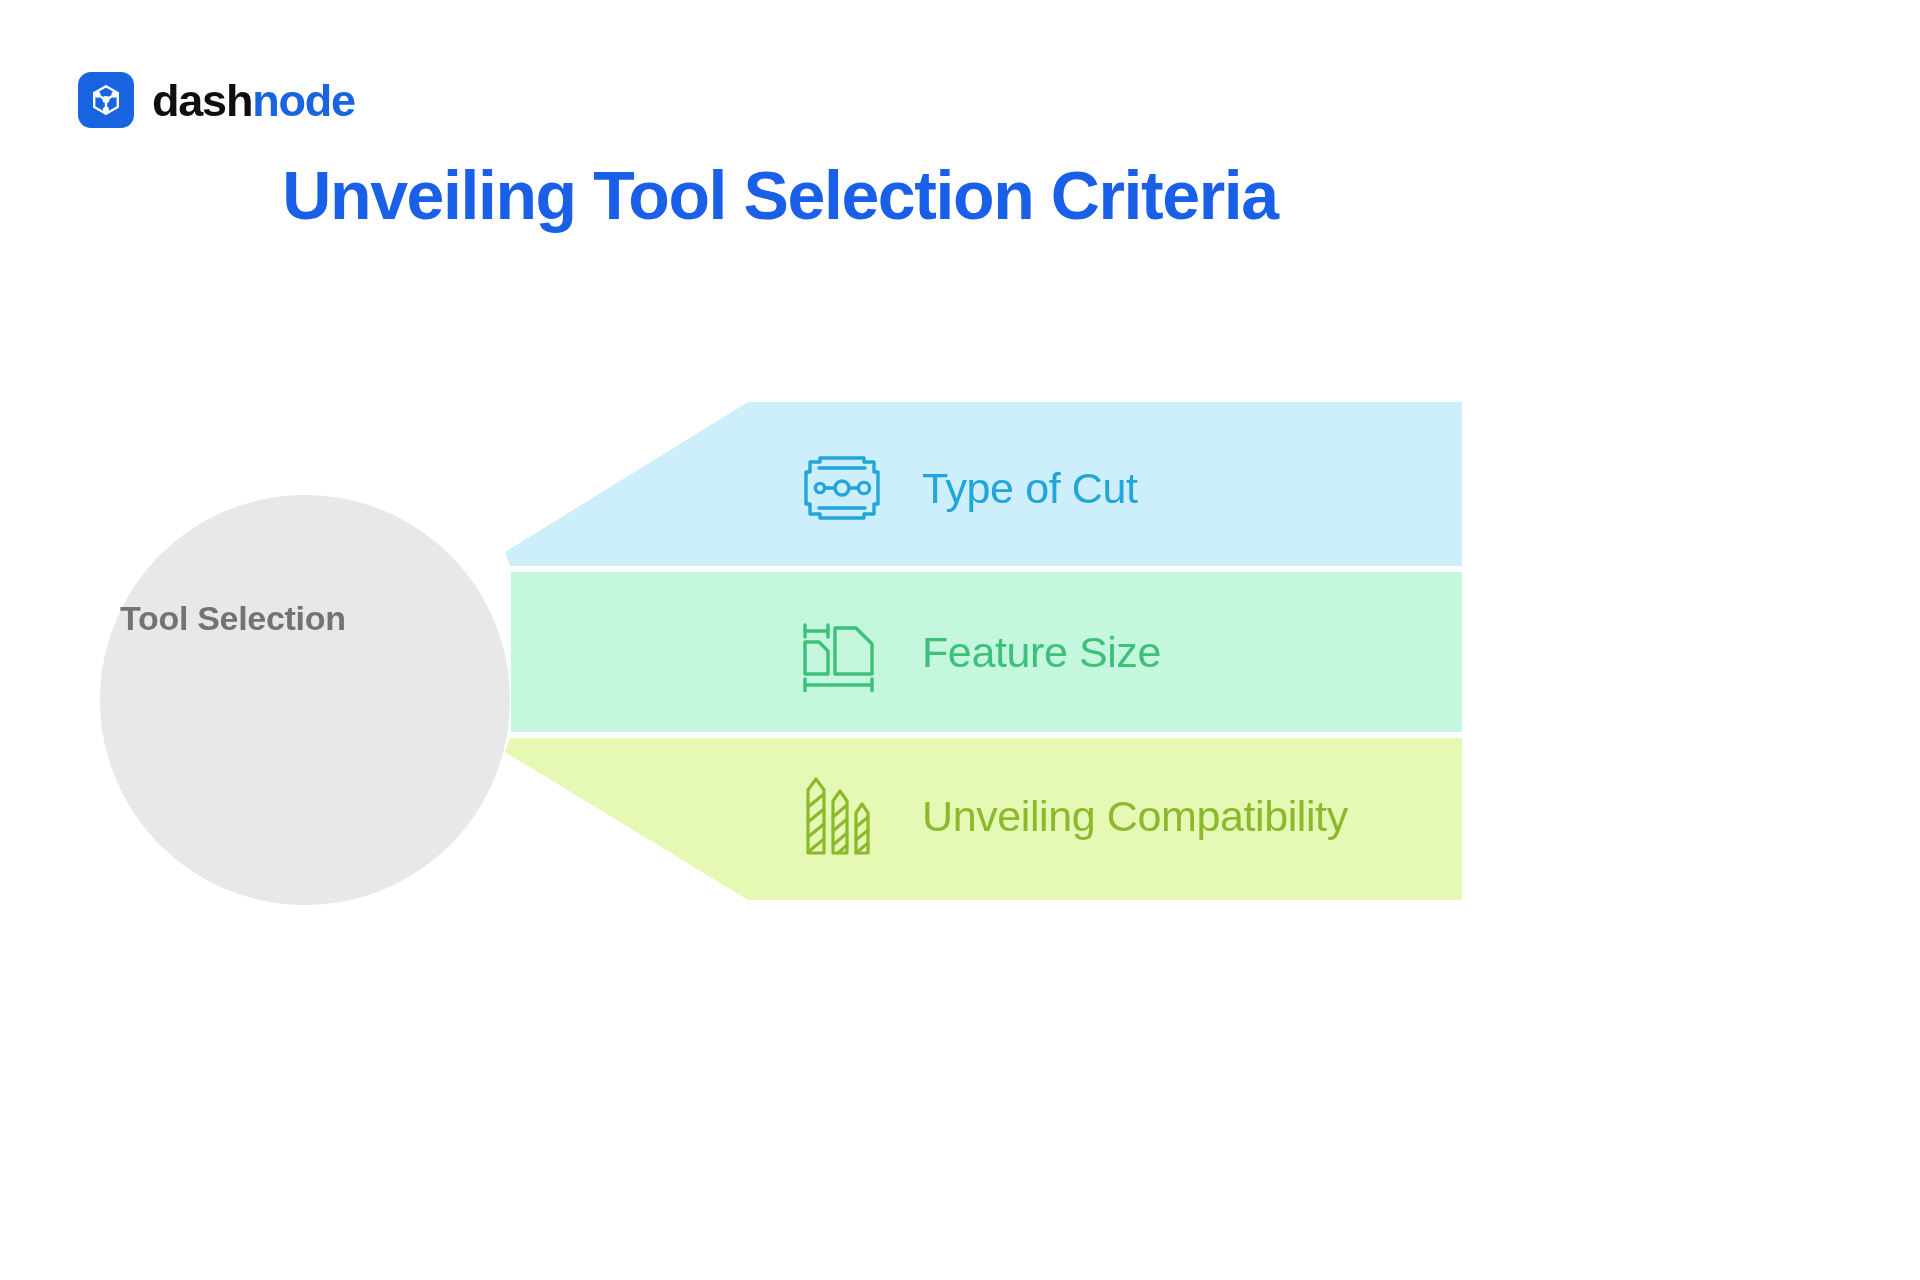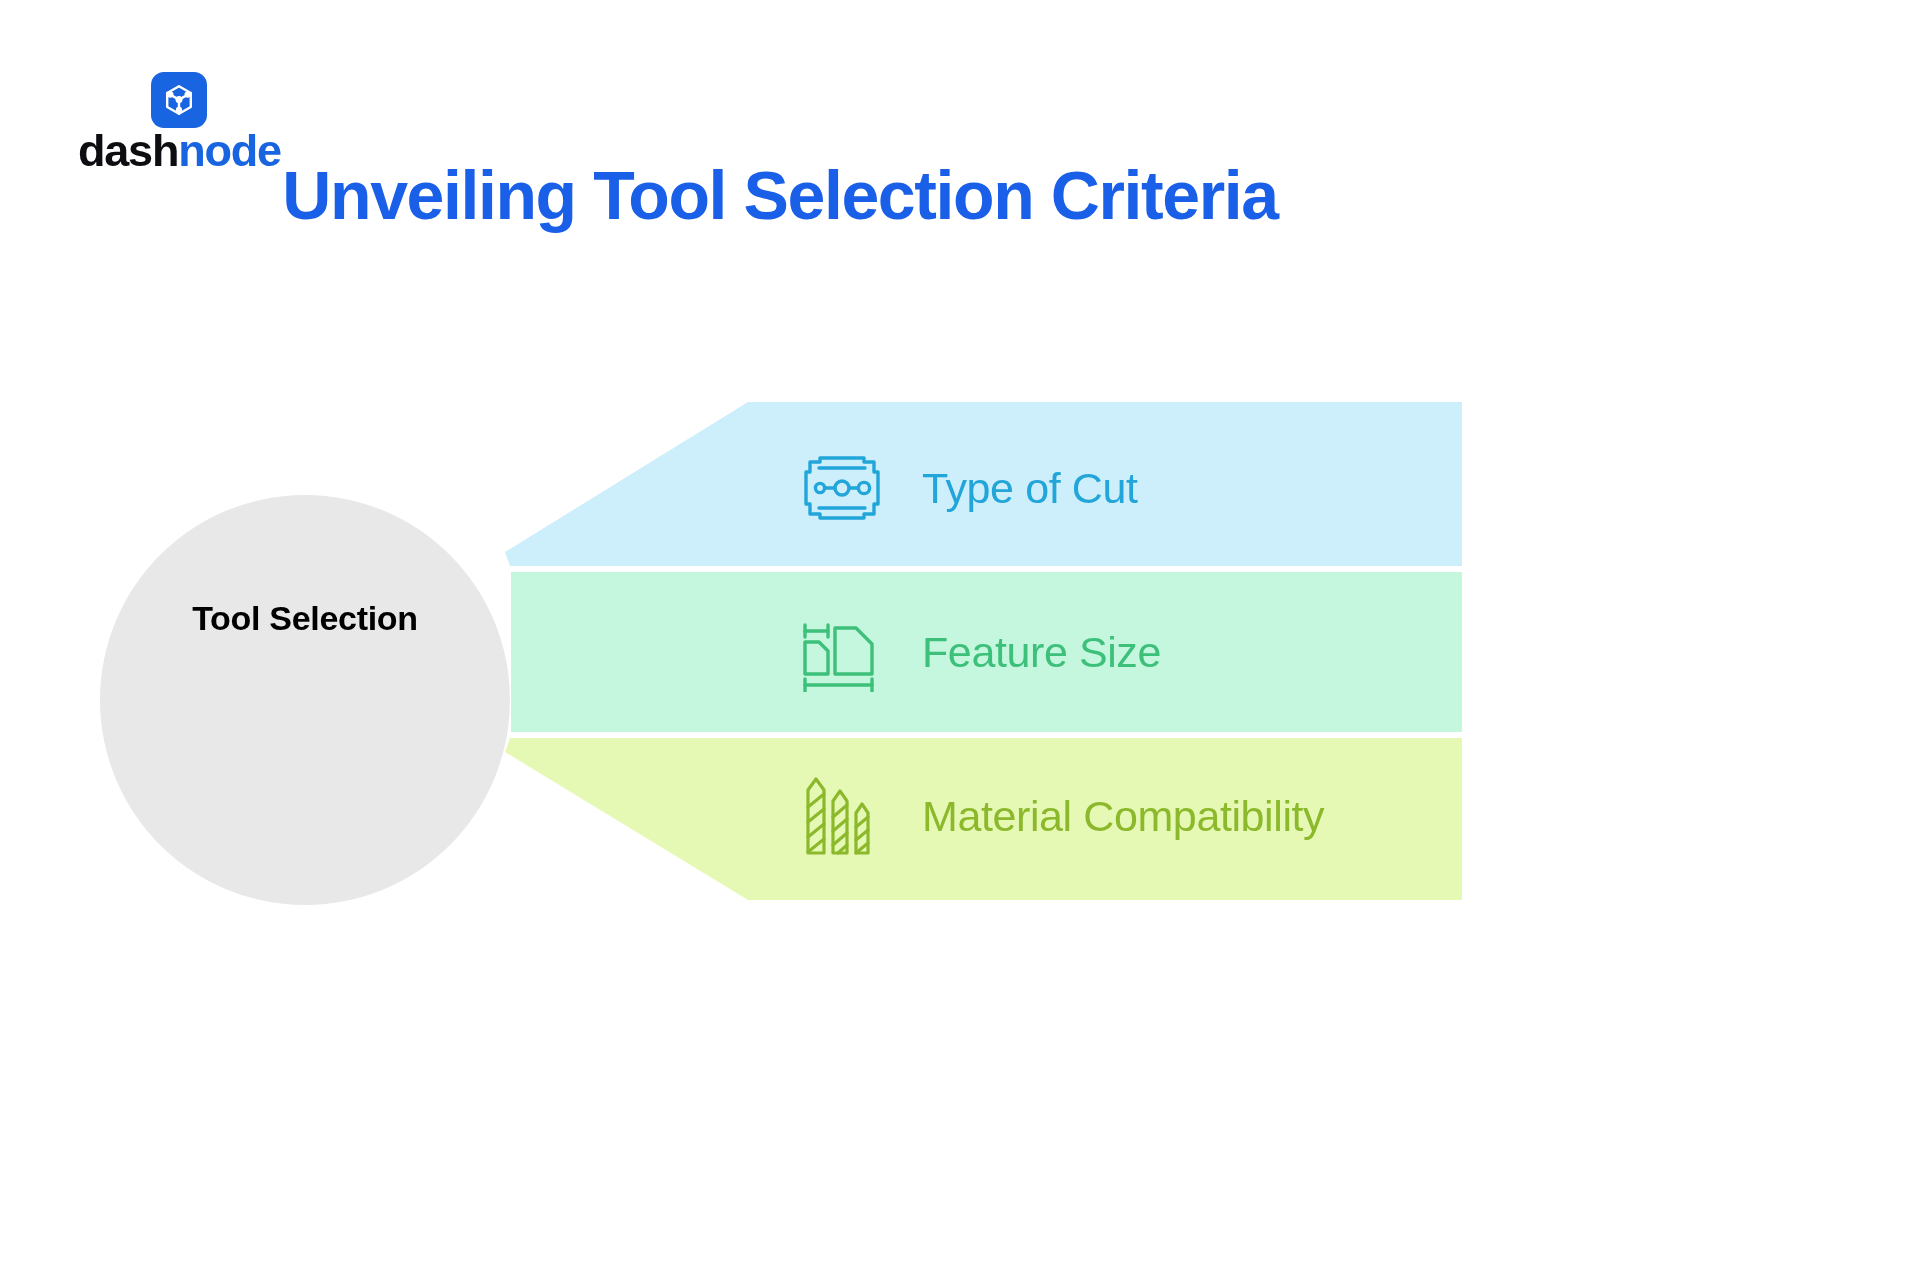--- a/index.html
+++ b/index.html
@@ -20,21 +20,21 @@
     overflow: hidden;
   }
 
   
   .brand {
     position: absolute;
     left: 78px;
     top: 72px;
     display: flex;
     align-items: center;
-    flex-direction: column;
+    gap: 18px;
   }
   .brand-mark {
     width: 56px;
     height: 56px;
     border-radius: 13px;
     background: #1964e0;
     display: flex;
     align-items: center;
     justify-content: center;
     flex: none;
@@ -72,22 +72,21 @@
     width: 1920px;
     height: 1280px;
   }
   .diagram svg { display: block; }
 
   .hub-label {
     position: absolute;
     left: 120px;
     top: 596px;
     width: 370px;
-    text-align: center;
-    color: #000000;
+    color: #737373;
     font-size: 34px;
     font-weight: 700;
     line-height: 1.35;
     letter-spacing: -0.3px;
   }
 
   .band-row {
     position: absolute;
     display: flex;
     align-items: center;
@@ -221,16 +220,16 @@
           <line x1="31" y1="71" x2="45" y2="59"></line>
           <line x1="36" y1="79" x2="45" y2="71"></line>
 
           <path d="M54 39 L60 30 L66 39 L66 79 L54 79 Z"></path>
           <line x1="54" y1="53" x2="66" y2="43"></line>
           <line x1="54" y1="66" x2="66" y2="56"></line>
           <line x1="54" y1="79" x2="66" y2="69"></line>
         </g>
       </svg>
     </div>
-    <div class="band-text" style="color:#8cb92c">Material Compatibility</div>
+    <div class="band-text" style="color:#8cb92c">Unveiling Compatibility</div>
   </div>
 
 </div>
 
 </body></html>

